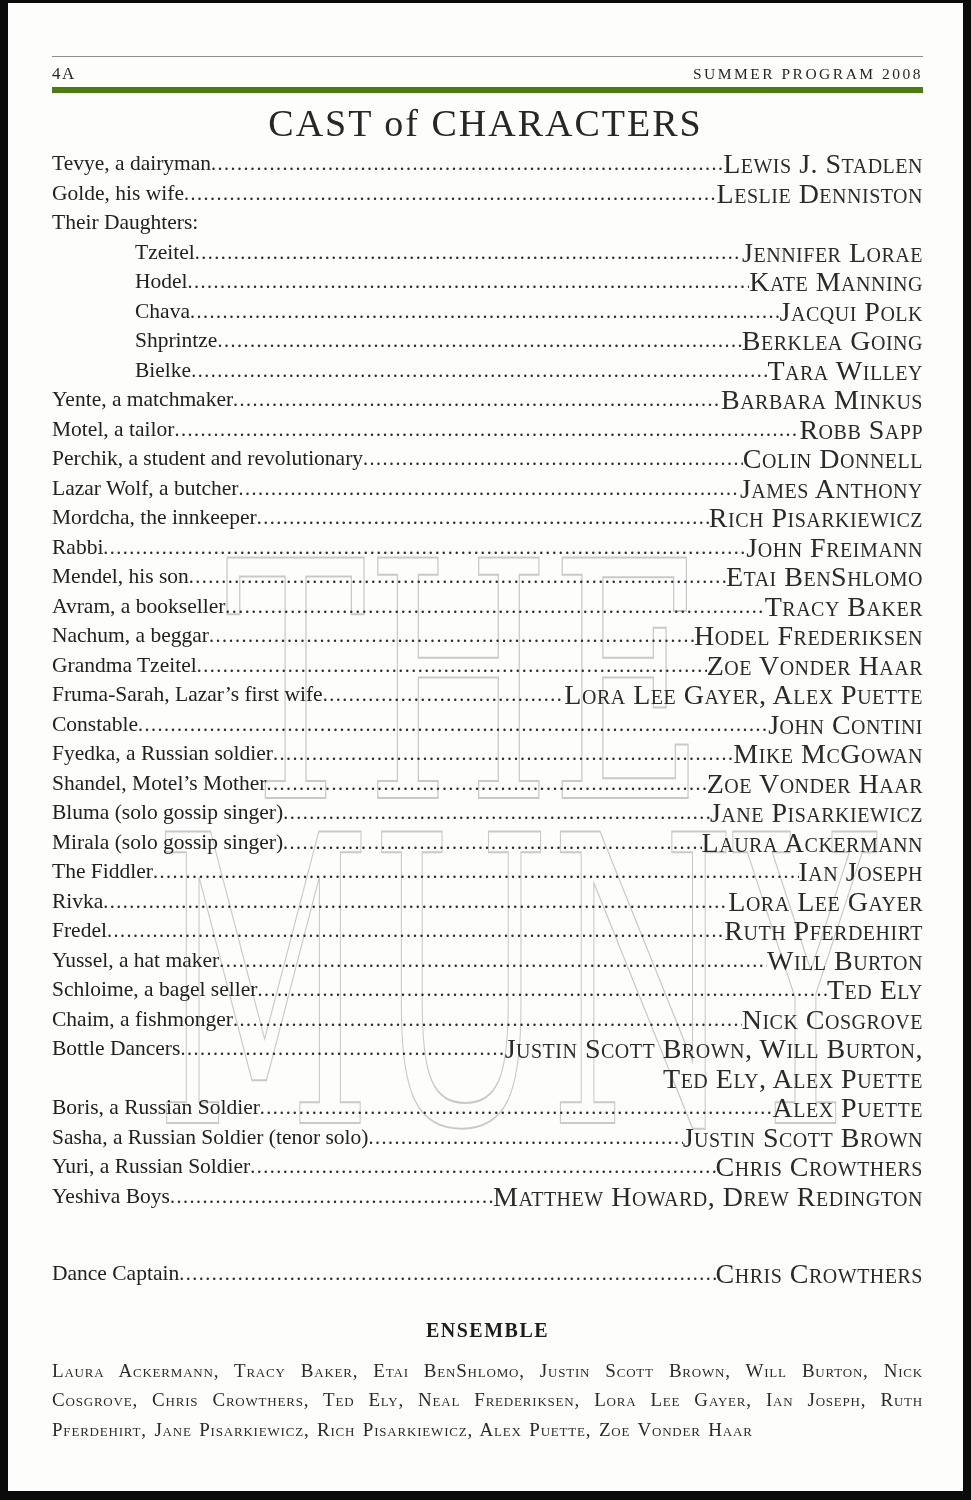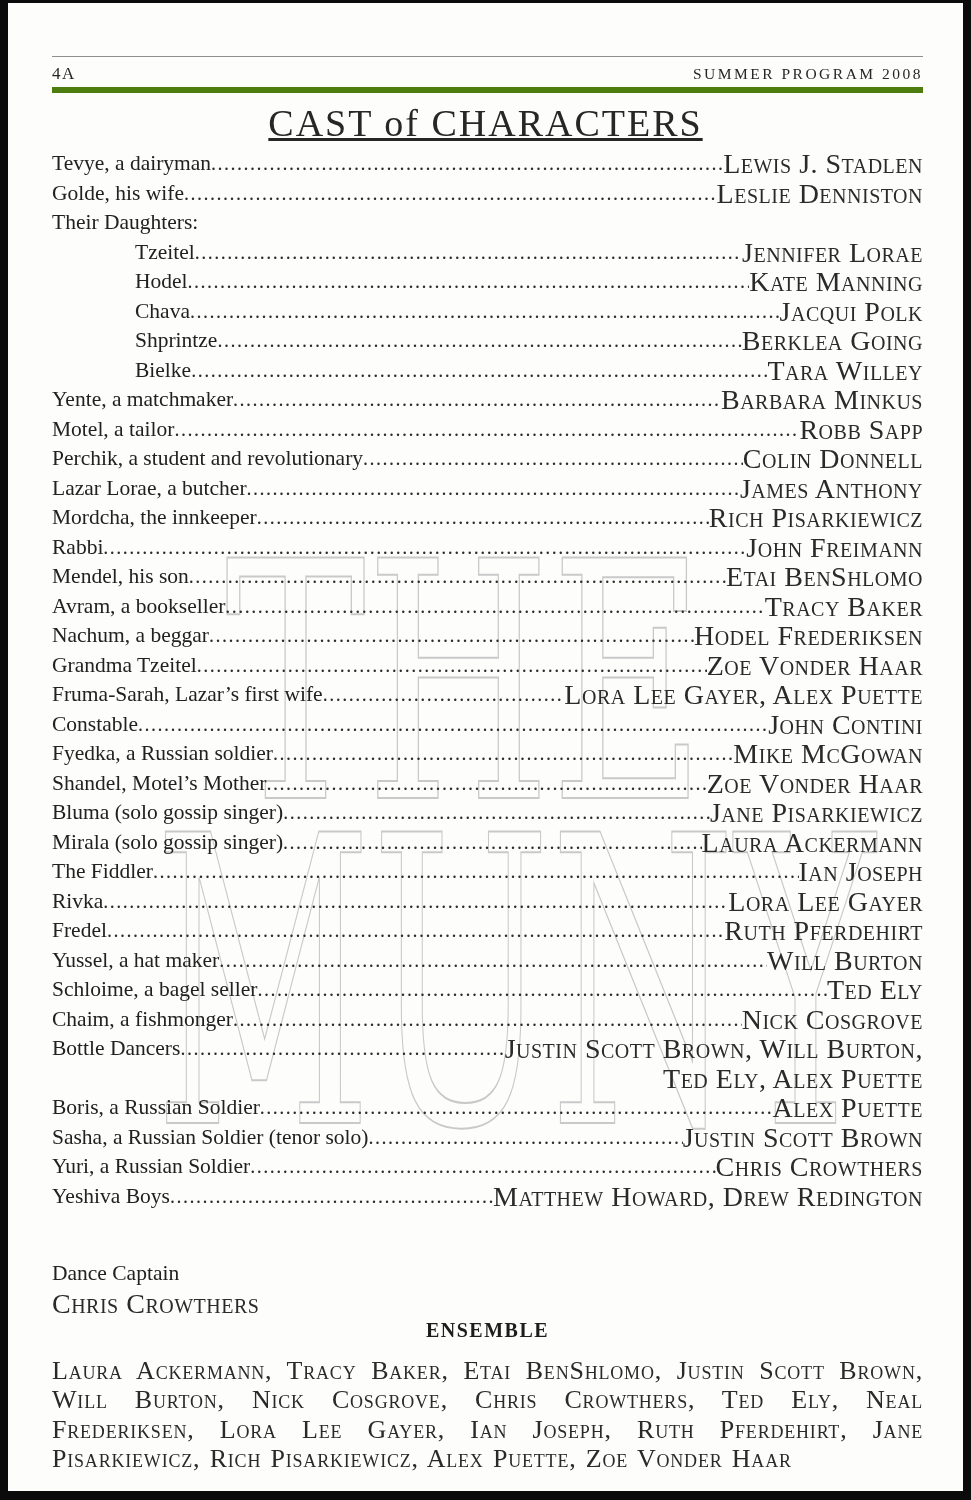--- a/index.html
+++ b/index.html
@@ -30,40 +30,40 @@
   }
   .page-num { font-size:17px; letter-spacing:1.5px; color:#262626; }
   .header-right { font-size:15.5px; letter-spacing:2.5px; color:#262626; }
   
   .title {
     margin:8px 0 0 0;
     text-align:center;
     font-size:38px; font-weight:400;
     letter-spacing:2px;
     color:#272727;
-    position:relative; z-index:2;text-decoration:underline;
+    position:relative; z-index:2;
   }
   
   .watermark {
     position:absolute; left:0; top:0; width:955px; height:1318px;
     z-index:1; pointer-events:none;
   }
   
   .cast-list {
     margin:4px 40px 0 44px;
     position:relative; z-index:2;
   }
   .cast-row {
     display:flex; align-items:flex-start;
     height:29.5px; line-height:29.5px;
     font-size:21.5px;
     white-space:nowrap;
   }
   .cast-row.indent { padding-left:83px; }
-  .cast-row.gap-before { margin-top:48px;flex-direction:column; }
+  .cast-row.gap-before { margin-top:48px; }
   .role { flex:0 0 auto; color:#212121; }
   .leader { flex:1 1 auto; overflow:hidden; min-width:12px; color:#2c2c2c; }
   .leader::after {
     content:"................................................................................................................................................";
     letter-spacing:1.5px; font-size:20px;
   }
   .actor {
     flex:0 0 auto;
     font-variant:small-caps;
     letter-spacing:0.5px;
@@ -75,21 +75,21 @@
   .ensemble { margin:0 40px 0 44px; position:relative; z-index:2; }
   .ensemble-heading {
     margin:30px 0 0 0;
     text-align:center;
     font-size:20px; font-weight:700;
     letter-spacing:1.5px; color:#1d1d1d;
   }
   .ensemble-names {
     margin:14px 0 0 0;
     font-variant:small-caps;
-    font-size:26px; line-height:29.5px;
+    font-size:19px; line-height:29.5px;
     letter-spacing:0.8px; word-spacing:2px;
     text-align:justify;
     color:#2a2a2a;
   }
 </style>
 </head>
 <body>
 
 <div class="page">
 
@@ -158,21 +158,21 @@
       <span class="role">Motel, a tailor</span>
       <span class="leader"></span>
       <span class="actor">Robb Sapp</span>
     </div>
       <div class="cast-row">
       <span class="role">Perchik, a student and revolutionary</span>
       <span class="leader"></span>
       <span class="actor">Colin Donnell</span>
     </div>
       <div class="cast-row">
-      <span class="role">Lazar Lorae, a butcher</span>
+      <span class="role">Lazar Wolf, a butcher</span>
       <span class="leader"></span>
       <span class="actor">James Anthony</span>
     </div>
       <div class="cast-row">
       <span class="role">Mordcha, the innkeeper</span>
       <span class="leader"></span>
       <span class="actor">Rich Pisarkiewicz</span>
     </div>
       <div class="cast-row">
       <span class="role">Rabbi</span>

